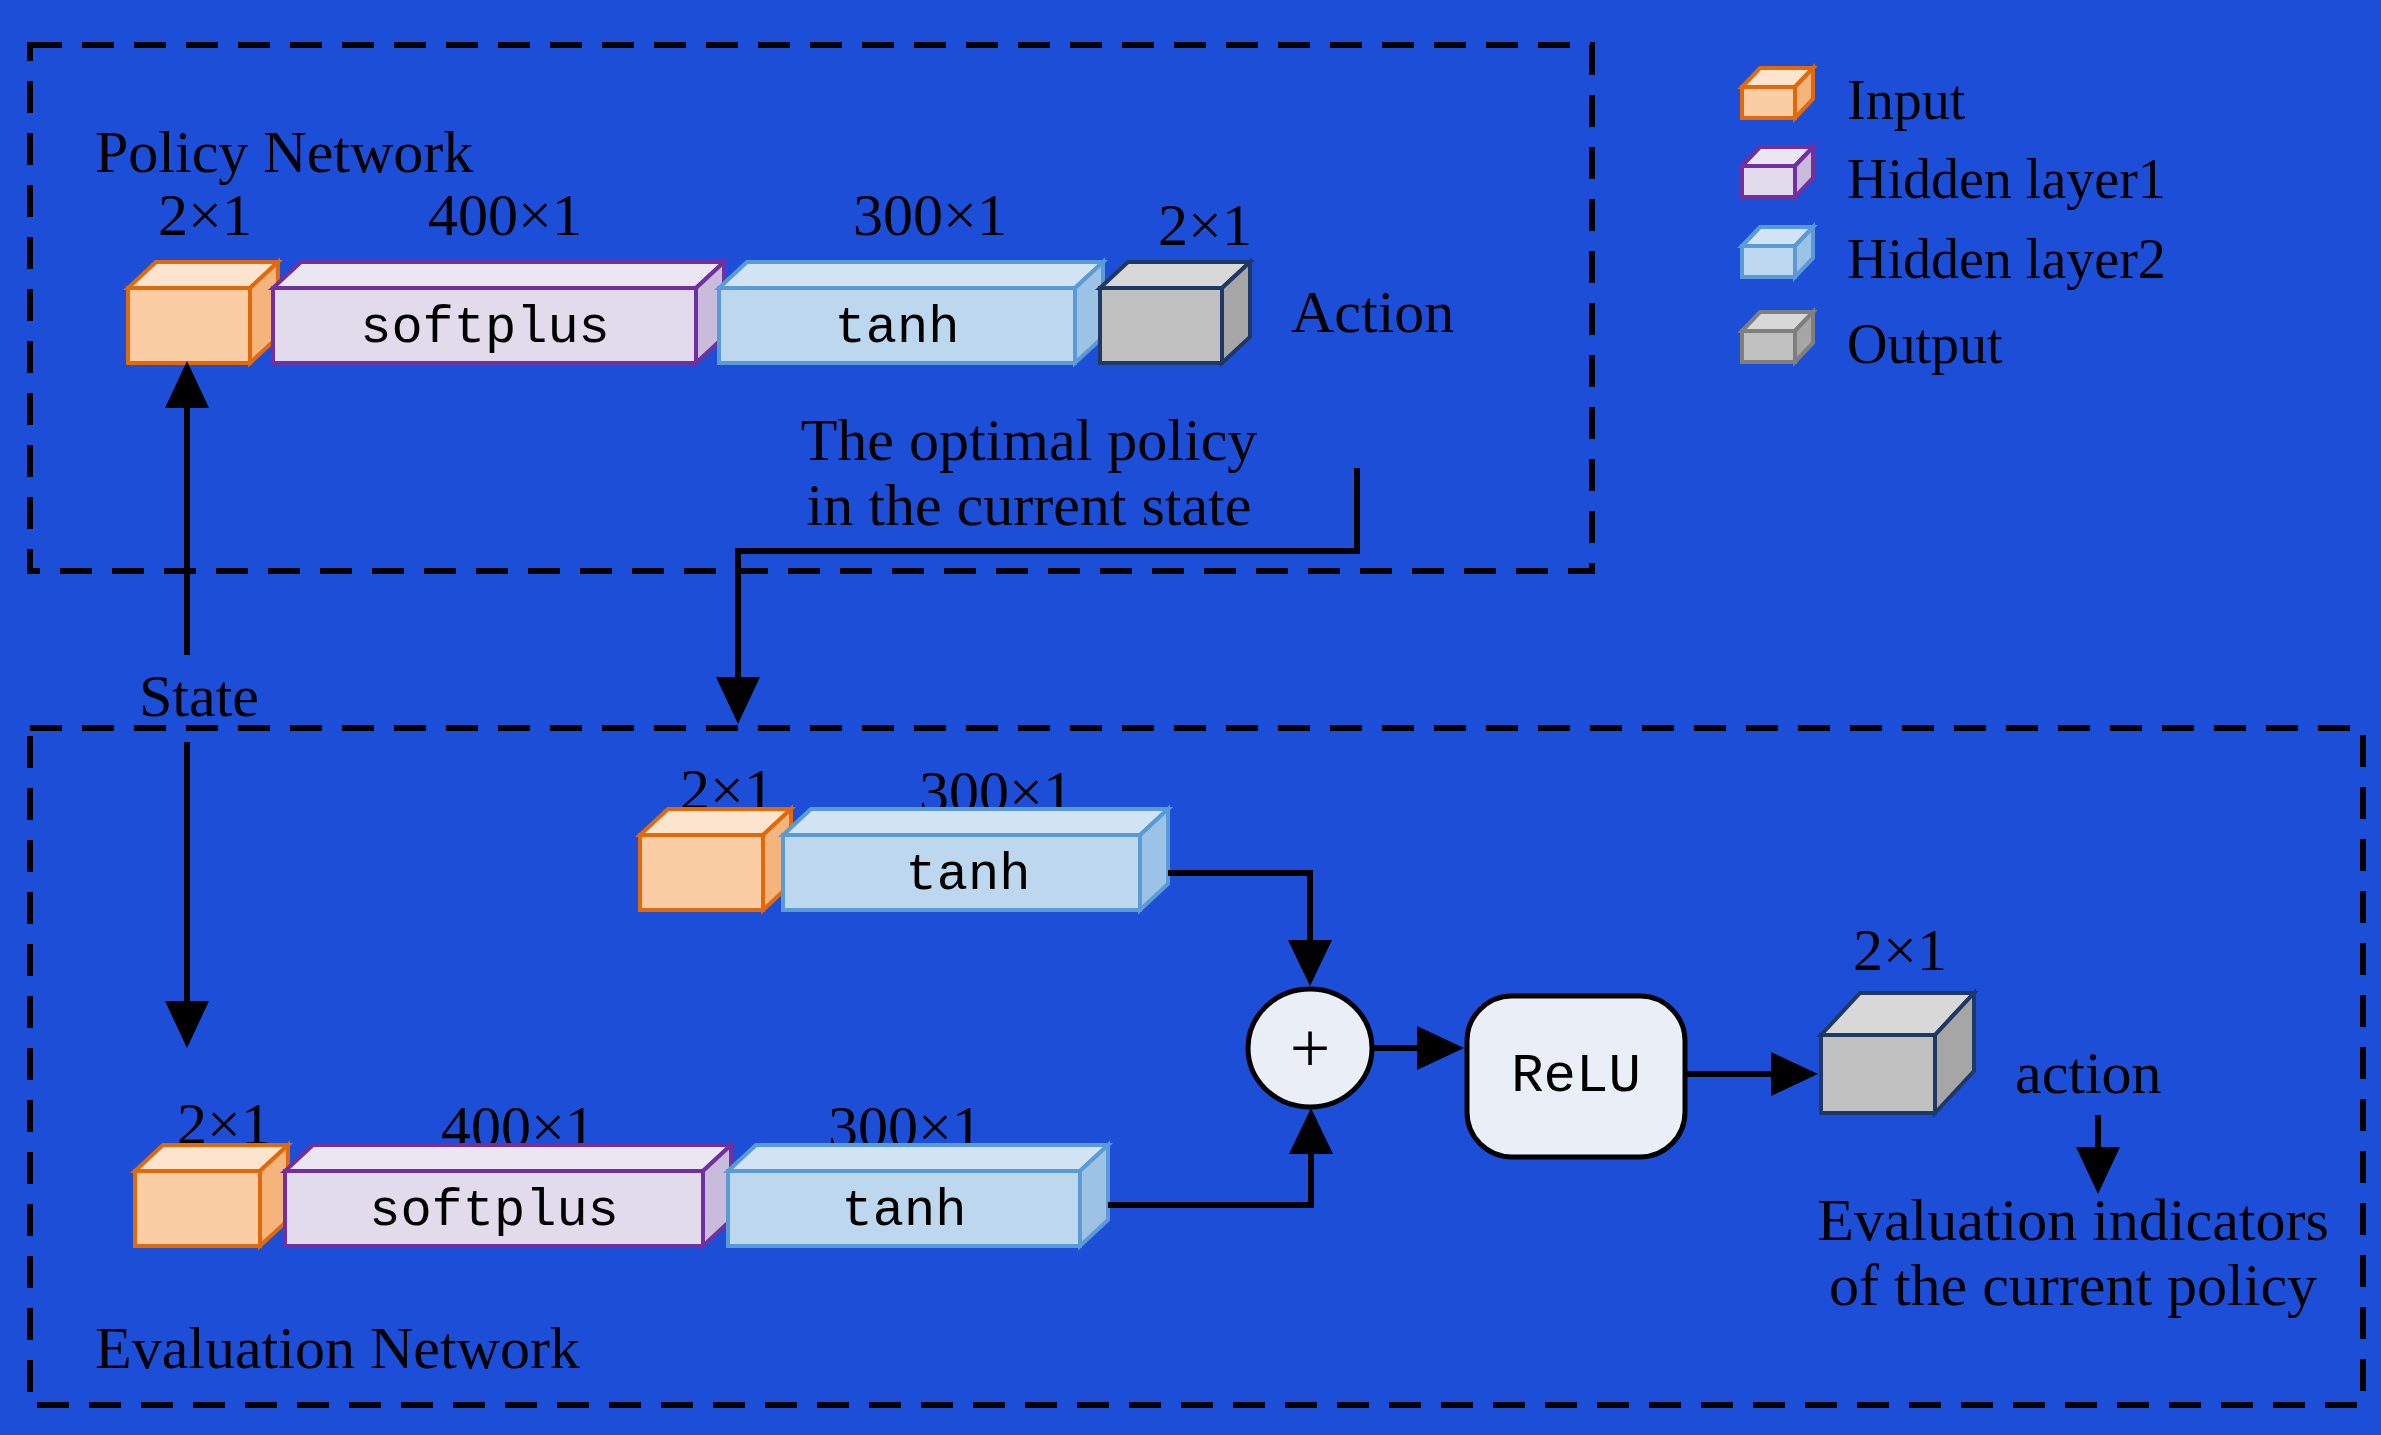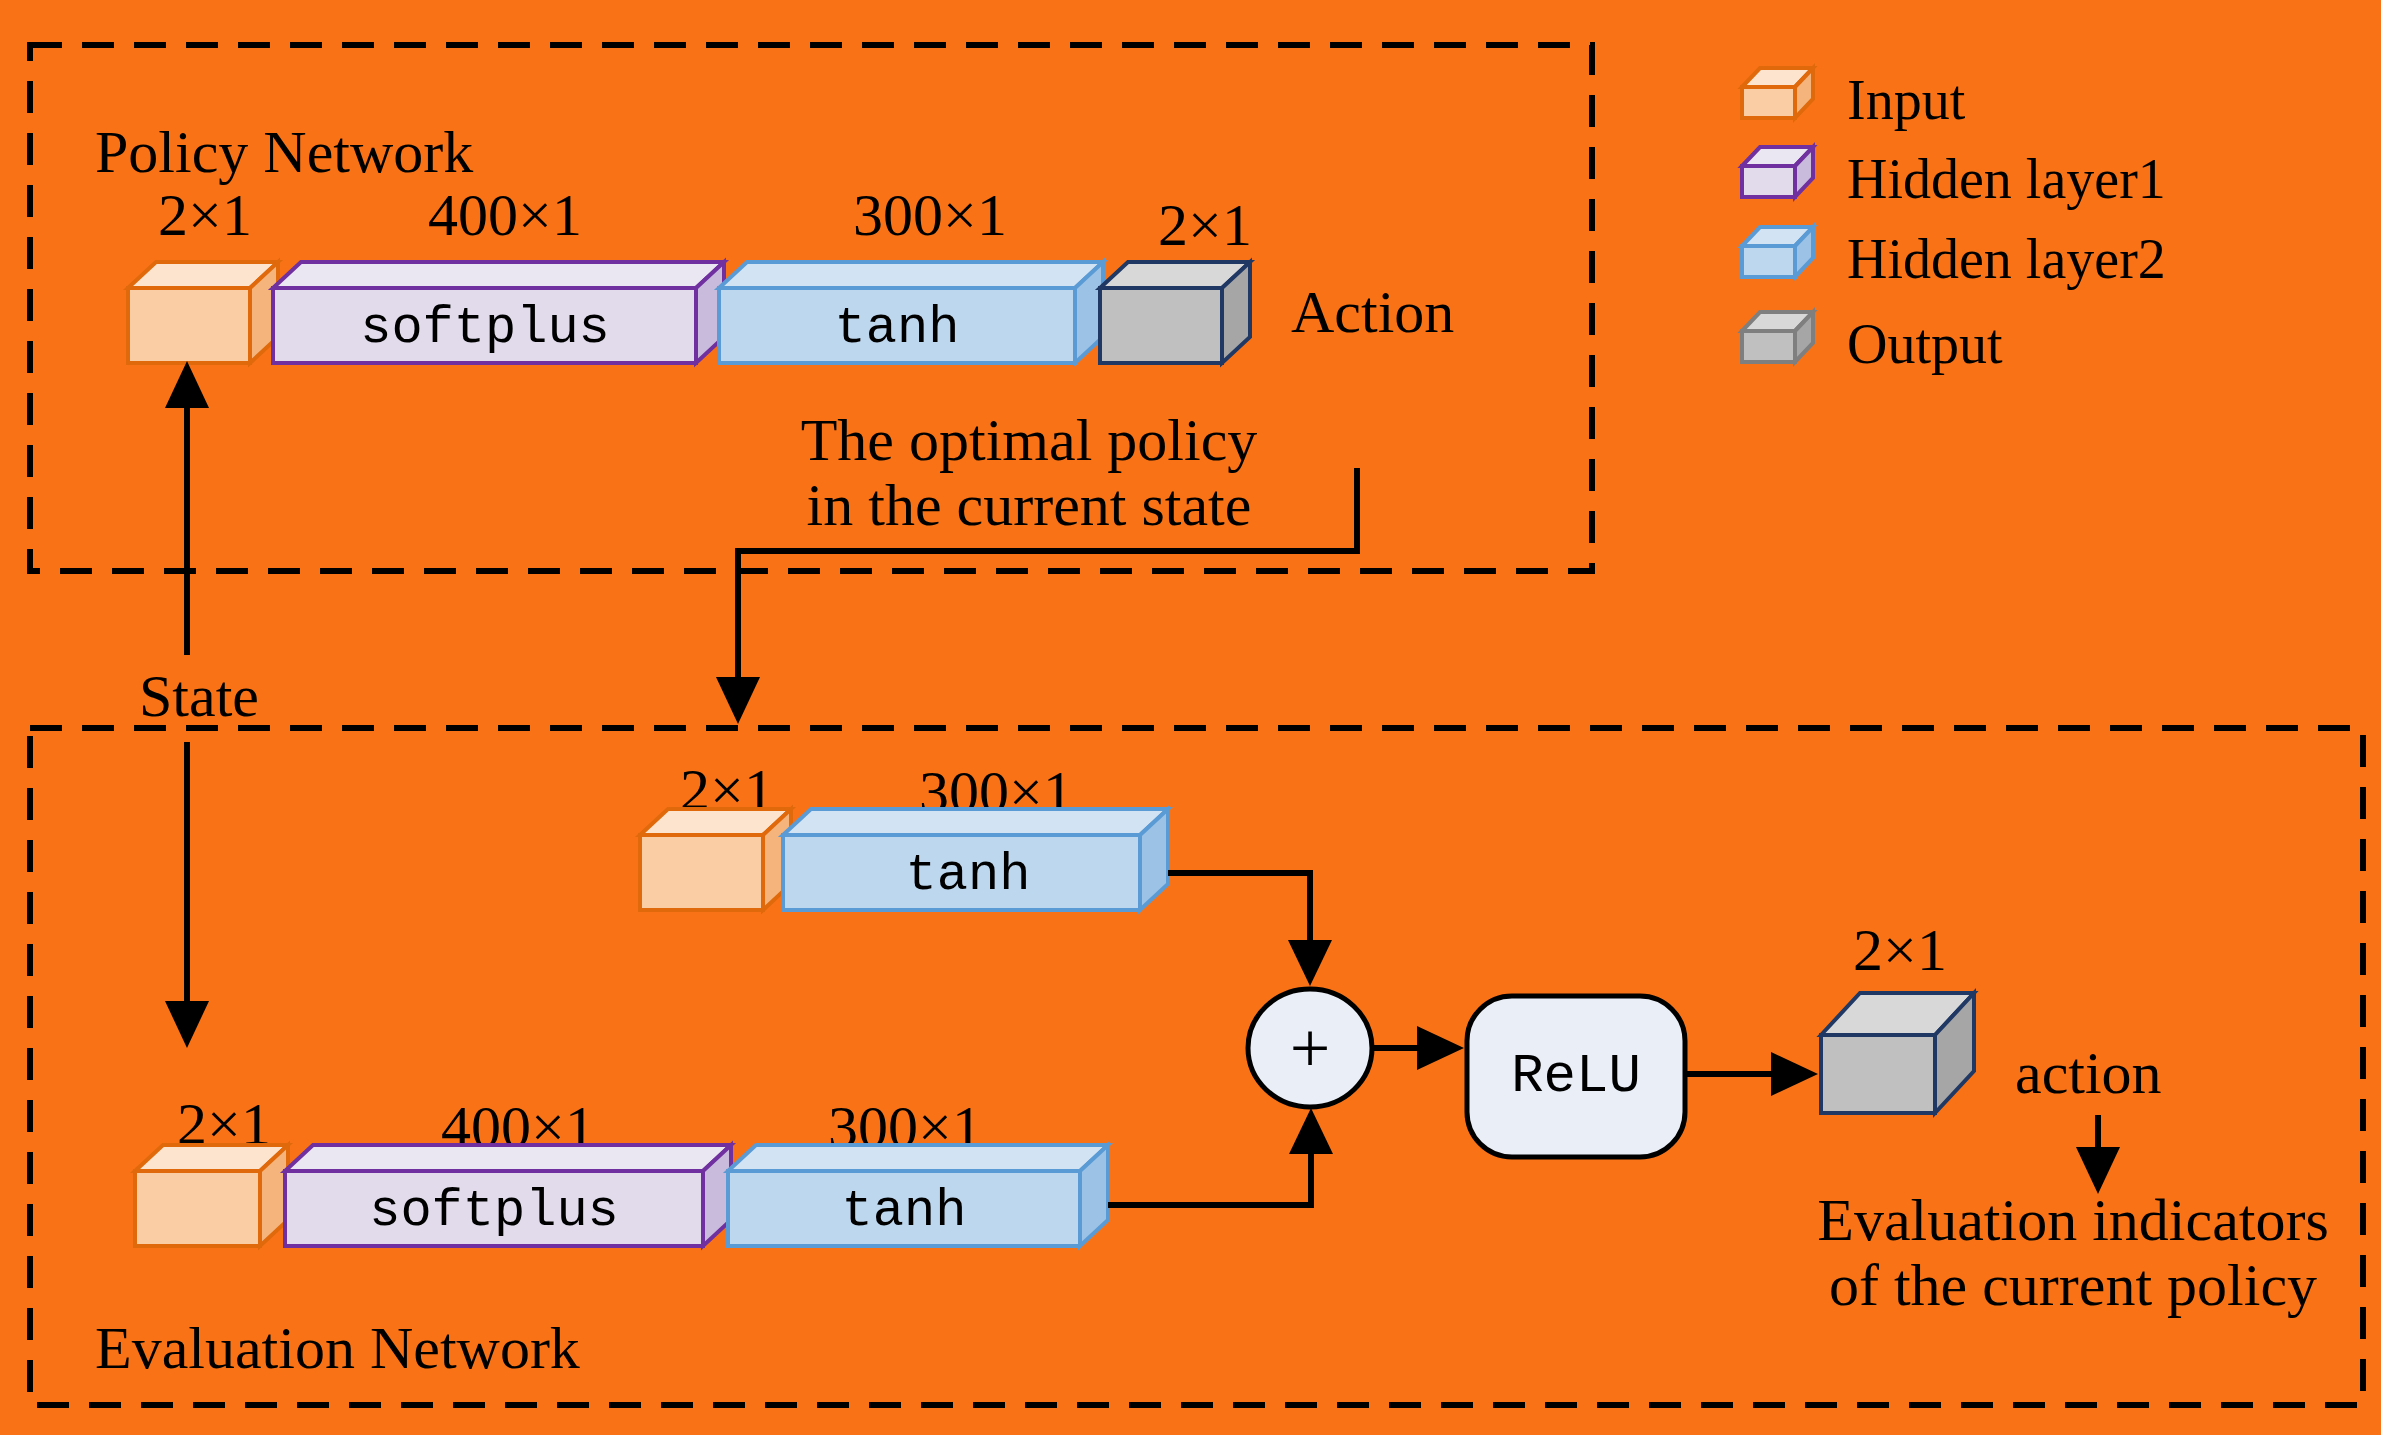--- a/index.html
+++ b/index.html
@@ -1,16 +1,16 @@
 <!DOCTYPE html>
 <html><head>
 <meta charset="utf-8">
 <style>
   html,body{margin:0;padding:0;background:#ffffff;}
-  .stage{width:2381px;height:1435px;position:relative;background:#f97316;}
+  .stage{width:2381px;height:1435px;position:relative;background:#1d4ed8;}
   svg{display:block;}
   text{font-family:"Liberation Serif","DejaVu Serif",serif;fill:#000;}
   text.mono{font-family:"Liberation Mono","DejaVu Sans Mono",monospace;}
 </style>
 </head>
 <body>
 
 <div class="stage">
 <svg width="2381" height="1435" viewBox="0 0 2381 1435" xmlns="http://www.w3.org/2000/svg">
 

